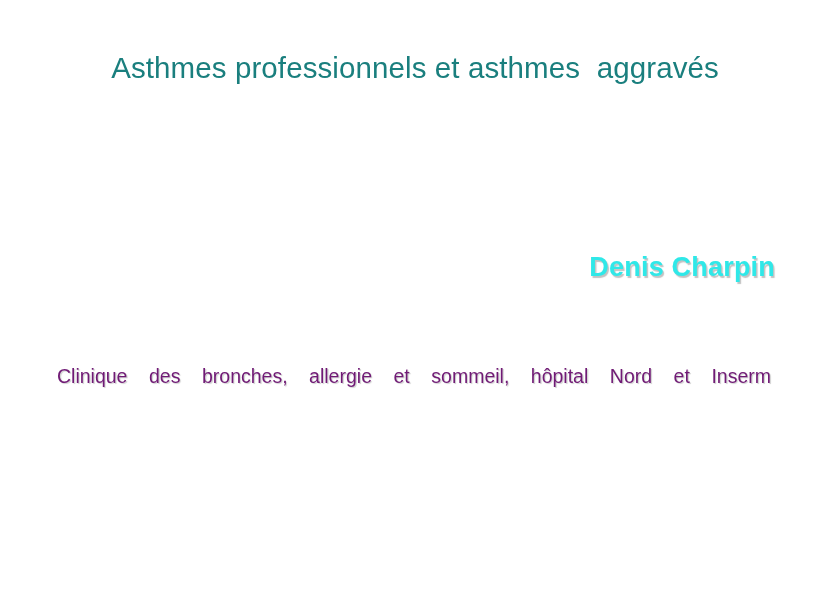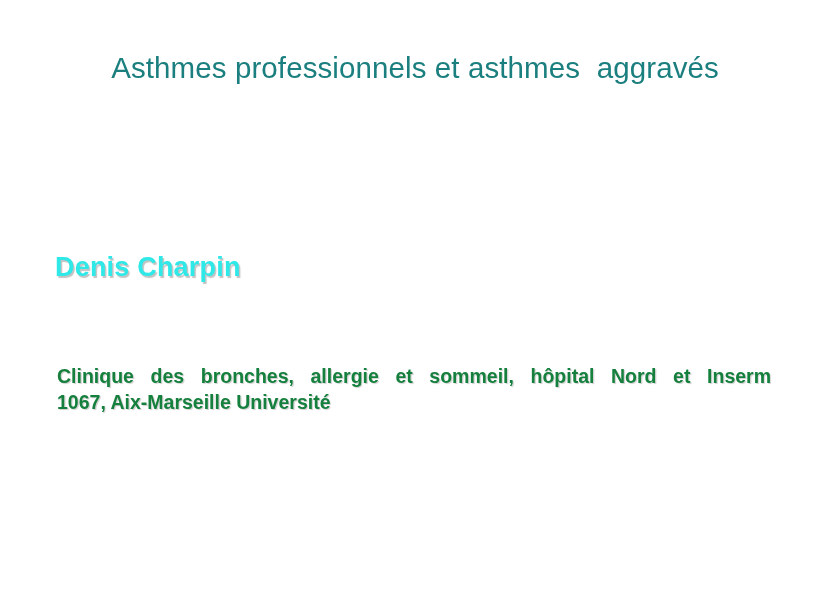--- a/index.html
+++ b/index.html
@@ -37,44 +37,44 @@
     letter-spacing: 0.1px;
     white-space: pre;
   }
 
   
   .author-block {
     position: absolute;
     left: 55px;
     top: 251px;
     width: 720px;
-    text-align: left;
+    text-align: right;
   }
   .author-name {
     display: inline-block;
     color: #2fe8e8;
     font-size: 27px;
     font-weight: bold;
     line-height: 32px;
     letter-spacing: 0.2px;
     text-shadow: 1.5px 1.5px 1px rgba(120, 120, 120, 0.45);
     white-space: pre;
   }
 
   
   .affiliation-block {
     position: absolute;
     left: 57px;
     top: 363px;
     width: 714px;
   }
   .affil-line {
-    color: #15803d;
+    color: #701a75;
     font-size: 19.5px;
-    font-weight: bold;
+    font-weight: normal;
     line-height: 26px;
     letter-spacing: 0px;
     text-shadow: 1.2px 1.2px 0.8px rgba(140, 140, 140, 0.40);
   }
   .affil-line.justified {
     text-align: justify;
     text-align-last: justify;
     white-space: normal;
   }
   .affil-line.plain {
@@ -90,16 +90,15 @@
   <div class="title-block">
     <div class="title-line">Asthmes professionnels et asthmes  aggravés</div>
   </div>
 
   <div class="author-block">
     <span class="author-name">Denis Charpin</span>
   </div>
 
   <div class="affiliation-block">
     <div class="affil-line justified">Clinique des bronches, allergie et sommeil, hôpital Nord et Inserm</div>
-    <div class="affil-line plain">1067, Aix-Marseille Université</div>
   </div>
 
 </div>
 
 </body></html>

